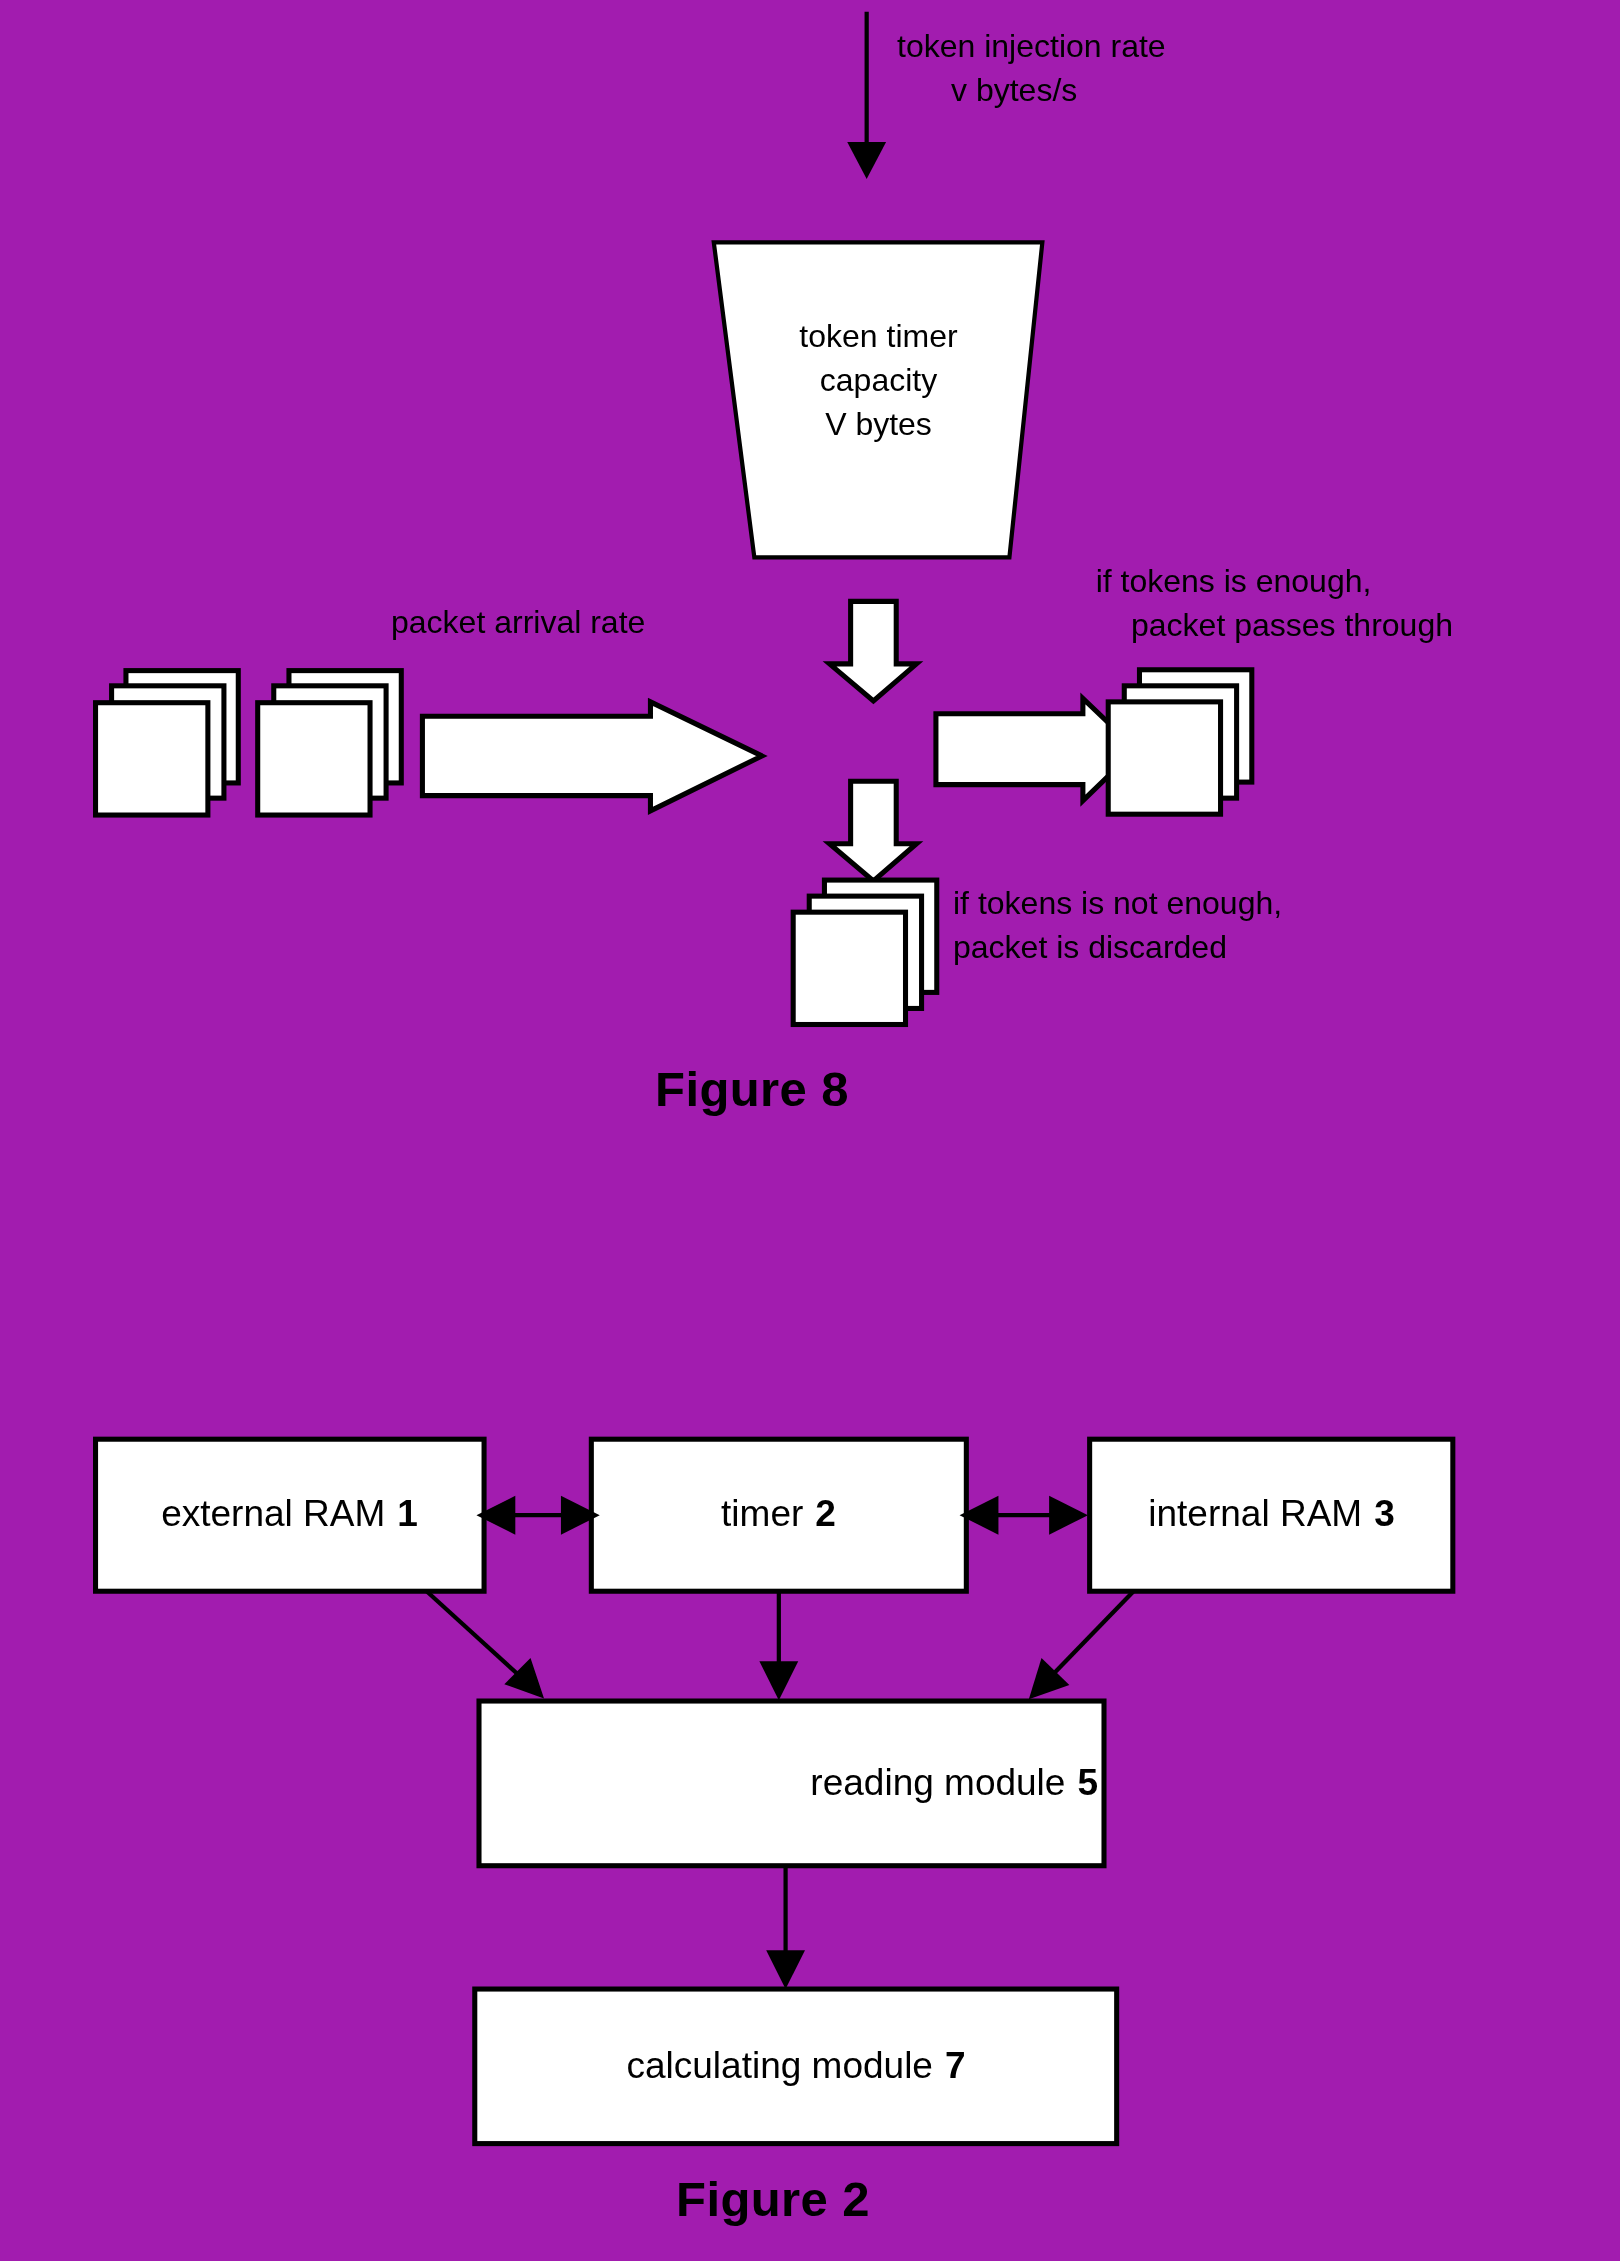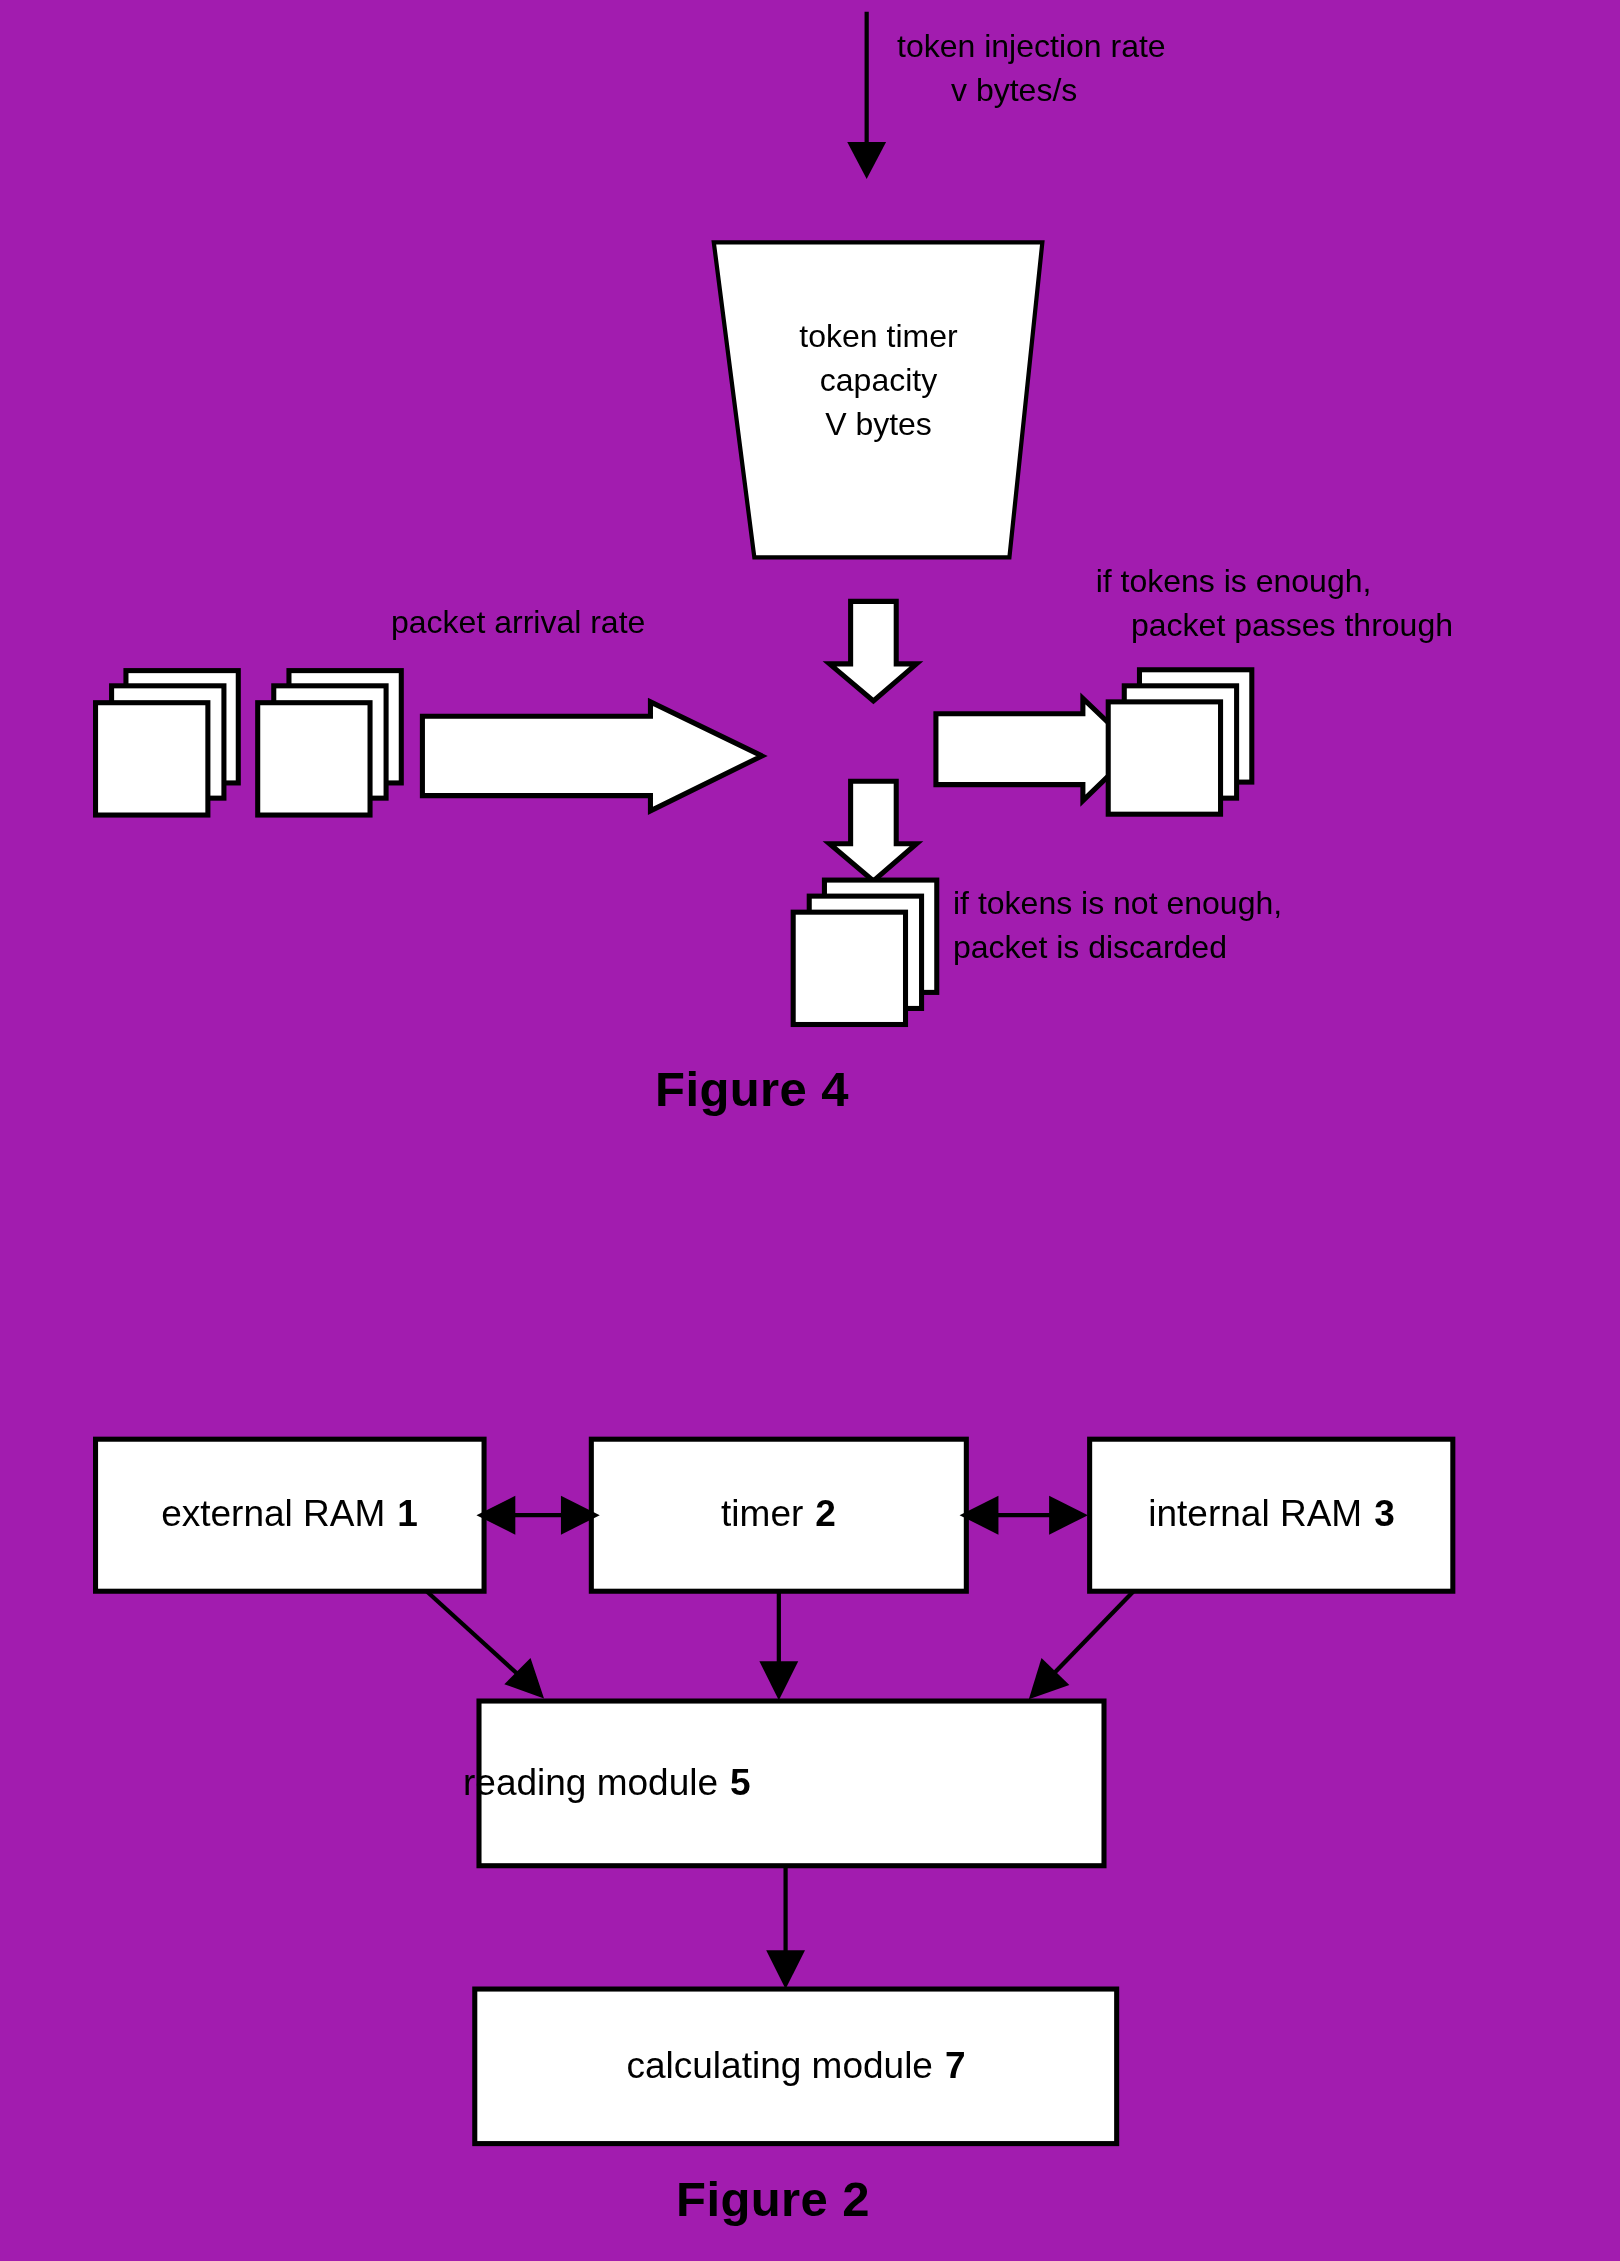--- a/index.html
+++ b/index.html
@@ -165,38 +165,38 @@
     <div style="font-size:32px; line-height:44px;">if tokens is enough,</div>
     <div style="font-size:32px; line-height:44px;text-align:right;">packet passes through</div>
   </div>
 
   <div style="position:absolute; left:953px; top:881px; width:473px; text-align:left;">
     <div style="font-size:32px; line-height:44px;">if tokens is not enough,</div>
     <div style="font-size:32px; line-height:44px;">packet is discarded</div>
   </div>
 
   <div style="position:absolute; left:0px; top:1061px; width:1504px; text-align:center;
-              font-size:49px; font-weight:bold; letter-spacing:0.4px;">Figure 4</div>
+              font-size:49px; font-weight:bold; letter-spacing:0.4px;">Figure 8</div>
 
   <div style="position:absolute; left:95px; top:1490px; width:389px; text-align:center;
               font-size:37px; line-height:47px;">
     <span>external RAM</span><span style="display:inline-block; width:12px;"></span><span style="font-weight:bold;">1</span>
   </div>
 
   <div style="position:absolute; left:591px; top:1490px; width:375px; text-align:center;
               font-size:37px; line-height:47px;">
     <span>timer</span><span style="display:inline-block; width:12px;"></span><span style="font-weight:bold;">2</span>
   </div>
 
   <div style="position:absolute; left:1090px; top:1490px; width:363px; text-align:center;
               font-size:37px; line-height:47px;">
     <span>internal RAM</span><span style="display:inline-block; width:12px;"></span><span style="font-weight:bold;">3</span>
   </div>
 
-  <div style="position:absolute; left:463px; top:1759px; width:625px; text-align:left;
+  <div style="position:absolute; left:473px; top:1759px; width:625px; text-align:right;
               font-size:37px; line-height:47px;">
     <span>reading module</span><span style="display:inline-block; width:12px;"></span><span style="font-weight:bold;">5</span>
   </div>
 
   <div style="position:absolute; left:475px; top:2042px; width:642px; text-align:center;
               font-size:37px; line-height:47px;">
     <span>calculating module</span><span style="display:inline-block; width:12px;"></span><span style="font-weight:bold;">7</span>
   </div>
 
   <div style="position:absolute; left:0px; top:2171px; width:1546px; text-align:center;

